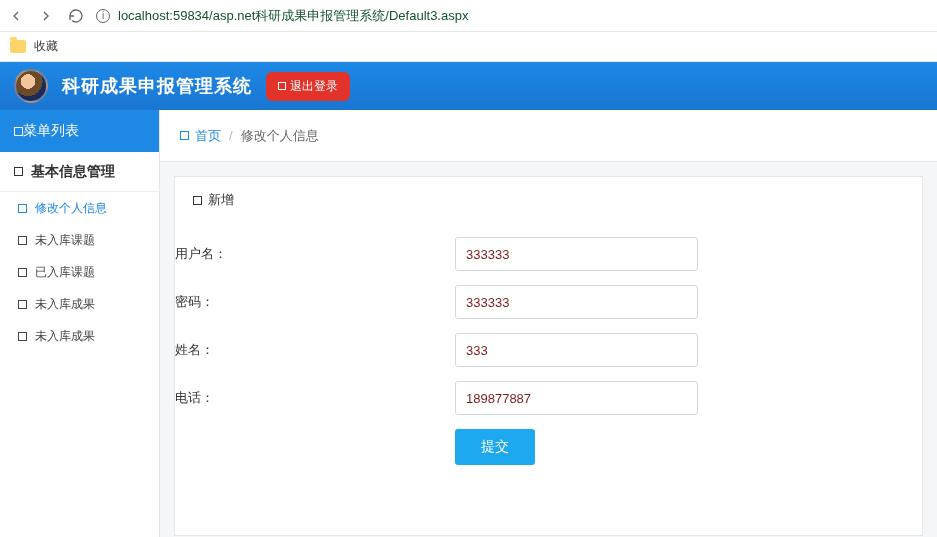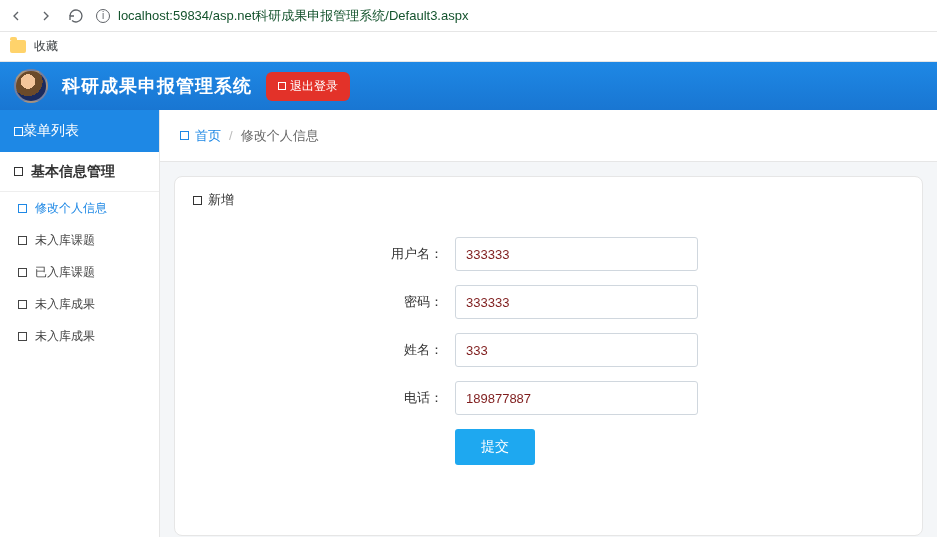--- a/index.html
+++ b/index.html
@@ -35,25 +35,25 @@
     .sidebar-section { height: 40px; display: flex; align-items: center; padding: 0 14px; gap: 8px; font-size: 14px; color: #333; border-bottom: 1px solid #eee; font-weight: 600; }
     .sidebar-item { height: 32px; display: flex; align-items: center; padding: 0 18px; gap: 8px; font-size: 12px; color: #444; cursor: pointer; }
     .sidebar-item.active { color: #1e88e5; }
 
     .main { flex: 1; background: #f4f6f8; display: flex; flex-direction: column; }
     .breadcrumb { height: 52px; background: #fff; border-bottom: 1px solid #e6e6e6; display: flex; align-items: center; padding: 0 20px; gap: 8px; font-size: 13px; color: #555; }
     .breadcrumb a { color: #1e88e5; text-decoration: none; display: inline-flex; align-items: center; gap: 6px; }
     .breadcrumb .sep { color: #bbb; }
     .breadcrumb .current { color: #666; }
 
-    .panel { margin: 14px; background: #fff; border: 1px solid #e6e6e6; border-radius: 8px; padding-bottom: 18px; min-height: 360px; }
+    .panel { margin: 14px; background: #fff; border: 1px solid #e6e6e6; border-radius: 0; padding-bottom: 18px; min-height: 360px; }
     .panel-title { padding: 14px 18px; font-size: 13px; color: #333; display: flex; align-items: center; gap: 6px; }
 
     .form-row { display: flex; align-items: center; margin: 14px 0; }
-    .form-label { width: 280px; text-align: right; padding-right: 12px; color: #333; font-size: 13px; }
+    .form-label { width: 280px; text-align: left; padding-right: 12px; color: #333; font-size: 13px; }
     .form-input { width: 243px; height: 34px; border: 1px solid #d0d7de; border-radius: 3px; padding: 0 10px; font-size: 13px; color: #7f1d1d; outline: none; }
     .submit-btn { margin-left: 280px; background: #1ea8f0; border: none; color: #fff; font-size: 14px; width: 80px; height: 36px; border-radius: 3px; cursor: pointer; }
   </style>
 </head>
 <body>
 
 <div class="chrome-bar">
   <div class="chrome-nav">
     <div class="nav-btn">
       <svg viewBox="0 0 24 24">

